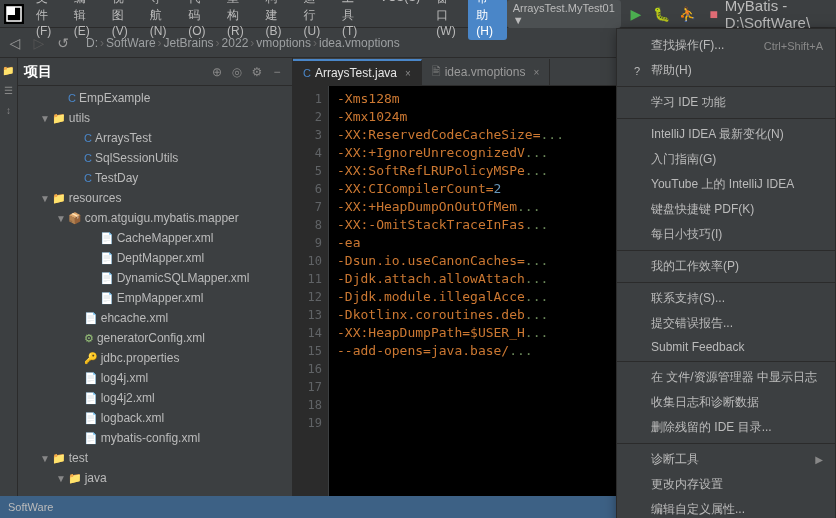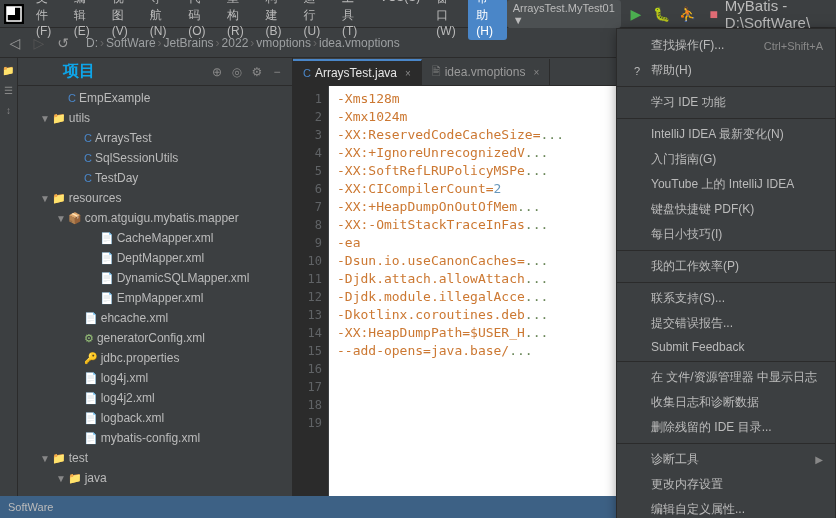--- a/index.html
+++ b/index.html
@@ -137,25 +137,24 @@
     .panel-header {
       height: 28px;
       display: flex;
       align-items: center;
       padding: 0 6px;
       background: #3c3f41;
       border-bottom: 1px solid #2b2b2b;
       gap: 4px;
     }
     .panel-title {
-      font-size: 16px;
+      font-size: 14px;
       font-weight: bold;
-      color: #0ea5e9;
+      color: #ffffff;
       flex: 1;
-      margin-left: 39px;
     }
     .panel-actions {
       display: flex;
       gap: 2px;
     }
     .panel-action {
       width: 18px;
       height: 18px;
       display: flex;
       align-items: center;
@@ -248,21 +247,21 @@
       color: #606366;
       font-size: 12px;
       font-family: monospace;
       line-height: 18px;
       padding-right: 6px;
       border-right: 1px solid #3c3f41;
       flex-shrink: 0;
     }
     .code-area {
       flex: 1;
-      background: #ffffff;
+      background: #000000;
       padding: 4px 8px;
       font-family: monospace;
       font-size: 13px;
       color: #a9b7c6;
       line-height: 18px;
       overflow: hidden;
     }
     .code-line { white-space: nowrap; }
     .code-jvm { color: #cc7832; }
     .code-num { color: #6897bb; }

